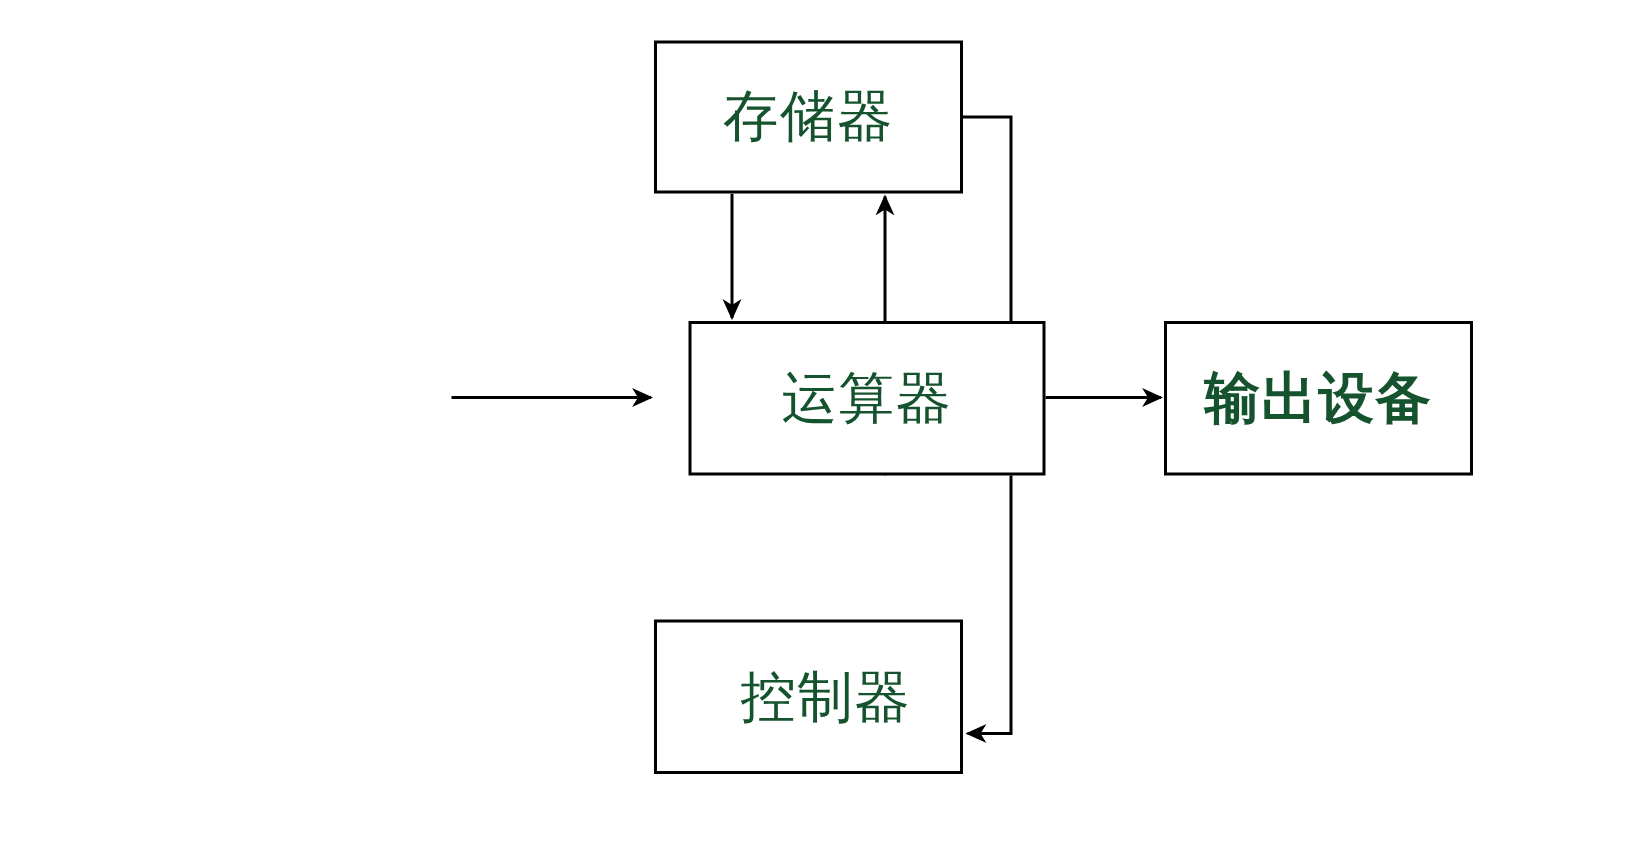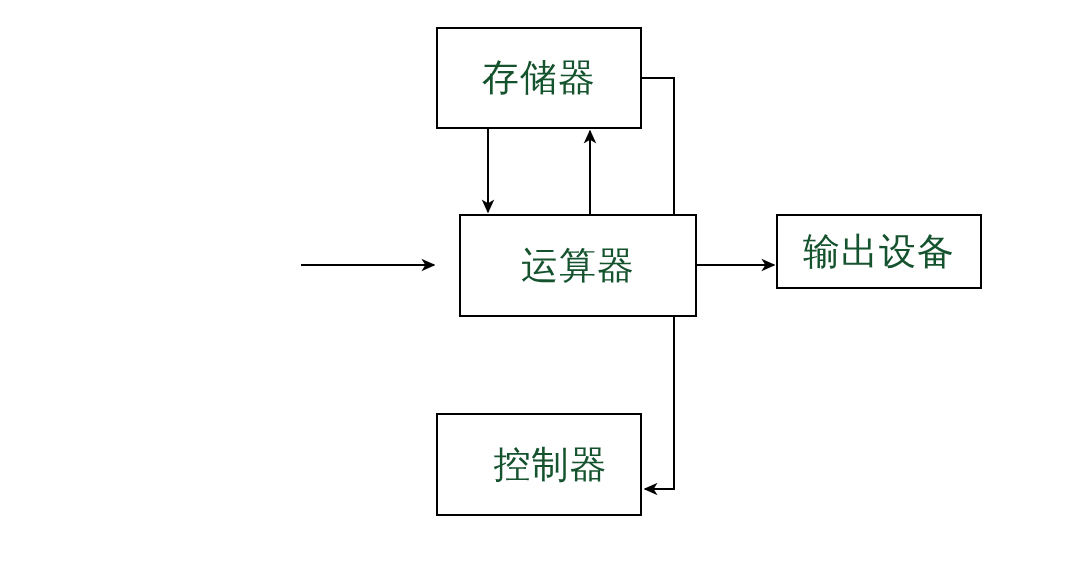--- a/index.html
+++ b/index.html
@@ -33,21 +33,21 @@
   }
   .node-label {
     font-size: 37px;
     color: #14532d;
     letter-spacing: 1px;
     white-space: nowrap;
   }
   .node-memory     { left: 436px; top: 27px;  width: 206px; height: 102px; }
   .node-input      { left: 95px;  top: 214px; width: 206px; height: 103px; }
   .node-alu        { left: 436px; top: 214px; width: 238px; height: 103px; margin-left: 23px; }
-  .node-output     { left: 776px; top: 214px; width: 206px; height: 75px; }
+  .node-output     { left: 776px; top: 214px; width: 206px; height: 103px; font-weight: bold; }
   .node-controller { left: 436px; top: 413px; width: 206px; height: 103px; padding-left: 23px; }
   .edge {
     stroke: #000000;
     stroke-width: 2;
     fill: none;
   }
 </style>
 </head>
 <body>
 

